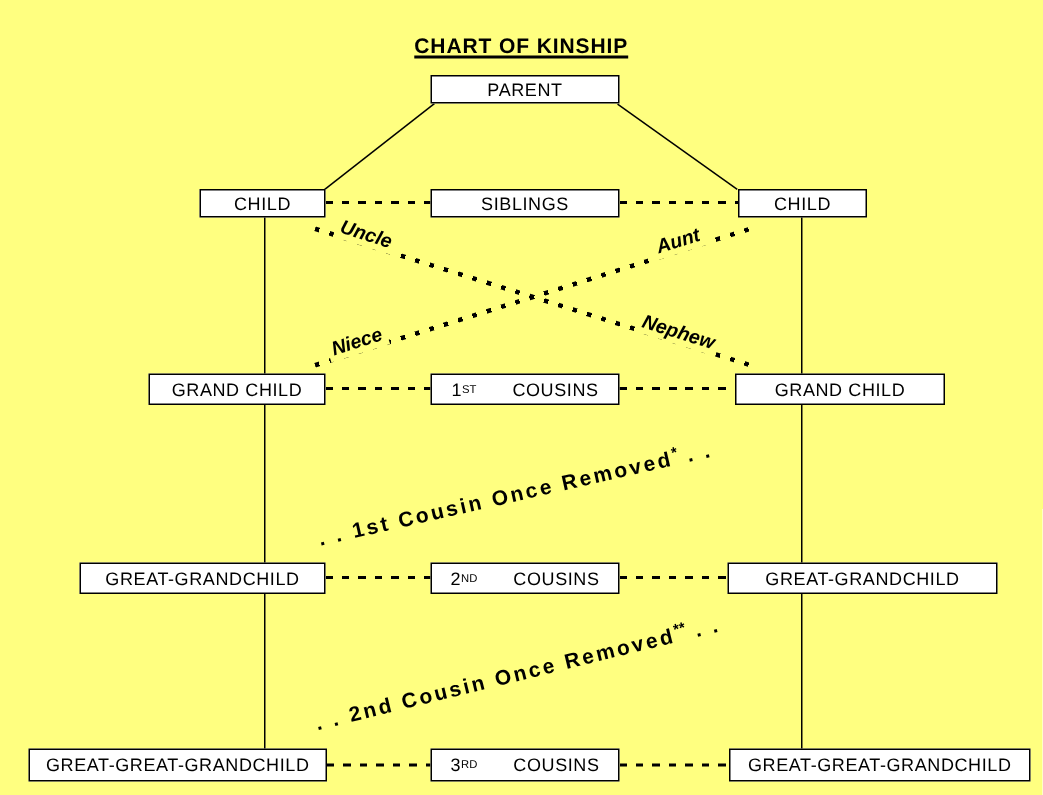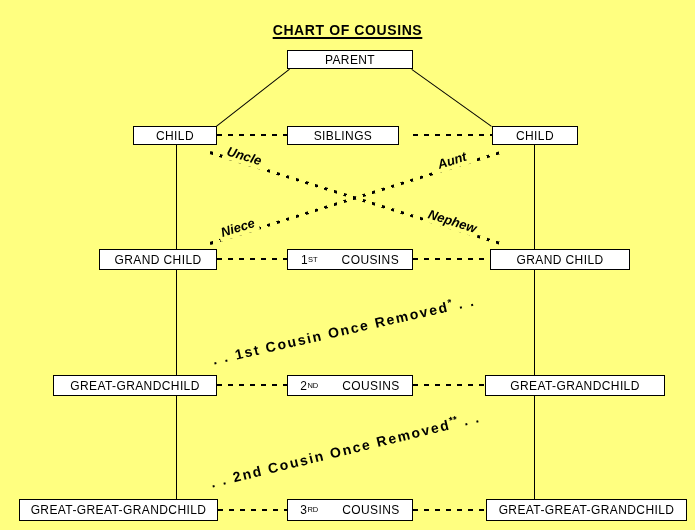--- a/index.html
+++ b/index.html
@@ -49,21 +49,21 @@
   .removed sup { font-size:10px; letter-spacing:0; vertical-align:5px; }
   .removed .rtext { margin-left:6px; }
   .removed .trail { margin-left:6px; }
 </style>
 </head>
 <body>
 
 <div class="stage">
 
   <div class="title">
-    <span>CHART OF COUSINS</span>
+    <span>CHART OF KINSHIP</span>
   </div>
 
   <div class="vline" style="left:176px;top:144px;height:356px"></div>
   <div class="vline" style="left:534px;top:144px;height:356px"></div>
 
   <div class="diagsolid" style="left:216px;top:126px;width:93px;transform:rotate(-38deg)"></div>
   <div class="diagsolid" style="left:412px;top:69px;width:98px;transform:rotate(35.5deg)"></div>
 
   <div class="dash" style="left:217px;top:134px;width:70px"></div>
   <div class="dash" style="left:413px;top:134px;width:79px"></div>
@@ -86,21 +86,21 @@
   <div class="removed" style="left:212px;top:349px;transform:rotate(-12.8deg)">
     <span>. .</span><span class="rtext">1st Cousin Once Removed</span><sup>*</sup><span class="trail">. .</span>
   </div>
   <div class="removed" style="left:210px;top:472px;transform:rotate(-13.8deg)">
     <span>. .</span><span class="rtext">2nd Cousin Once Removed</span><sup>**</sup><span class="trail">. .</span>
   </div>
 
   <div class="box" style="left:287px;top:50px;width:126px;height:19px">PARENT</div>
 
   <div class="box" style="left:133px;top:126px;width:84px;height:19px">CHILD</div>
-  <div class="box" style="left:287px;top:126px;width:112px;height:19px">SIBLINGS</div>
+  <div class="box" style="left:287px;top:126px;width:126px;height:19px">SIBLINGS</div>
   <div class="box" style="left:492px;top:126px;width:86px;height:19px">CHILD</div>
 
   <div class="box" style="left:99px;top:249px;width:118px;height:21px">GRAND CHILD</div>
   <div class="box" style="left:287px;top:249px;width:126px;height:21px">
     <span>1</span>
       <sup>ST</sup>
       <span class="rest">COUSINS</span>
   </div>
   <div class="box" style="left:490px;top:249px;width:140px;height:21px">GRAND CHILD</div>
 

